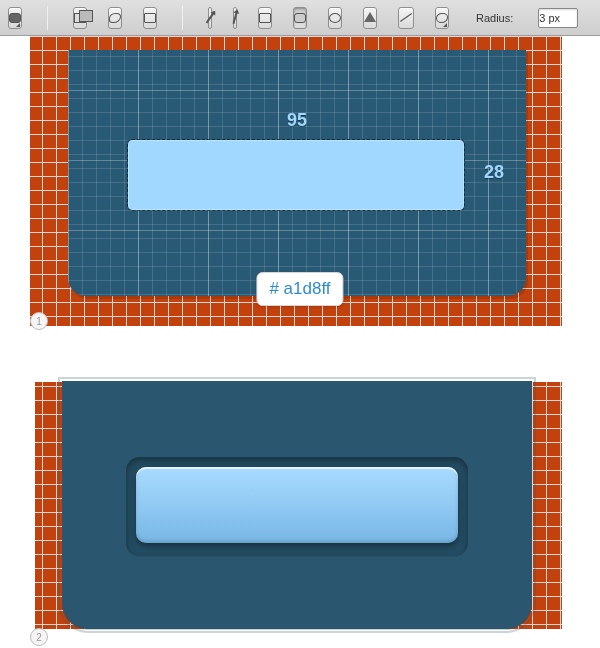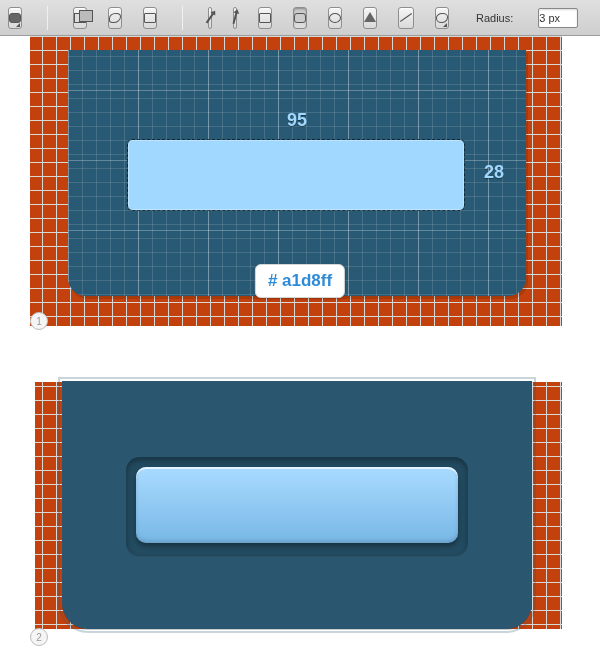--- a/index.html
+++ b/index.html
@@ -105,23 +105,23 @@
   .blue-shape:after{
     content:""; position:absolute; inset:-1px;
     border:1px dashed rgba(0,0,0,.55); border-radius:5px;
     box-shadow: 0 0 0 1px rgba(255,255,255,.3) inset;
   }
   .dim-label{ position:absolute; color:#a1d8ff; font-size:18px; font-weight:600; text-shadow:0 1px 1px rgba(0,0,0,.4);}
   .dim-w{ left:50%; top:60px; transform:translateX(-50%);}
   .dim-h{ right:22px; top:112px;}
 
   .color-chip{
-    position:absolute; left:50%; top:228px; transform:translateX(-50%);
+    position:absolute; left:50%; top:236px; transform:translateX(-50%);
     background:#fff; border:1px solid #d6d6d6; border-radius:6px;
-    padding:6px 12px; color:#2e8bd8; font-size:17px; font-weight:700;
+    padding:6px 12px; color:#2e8bd8; font-size:17px; font-weight:400;
     box-shadow:0 1px 3px rgba(0,0,0,.15);
   }
   .mask-left1{ left:0; top:0; width:30px; height:295px;}
 
   
   .panel2{
     position:absolute; left:62px; top:345px; width:470px; height:248px;
     background:#2b566f;
     border-bottom-left-radius:26px; border-bottom-right-radius:26px;
     box-shadow: 0 1px 0 rgba(0,0,0,.2);

